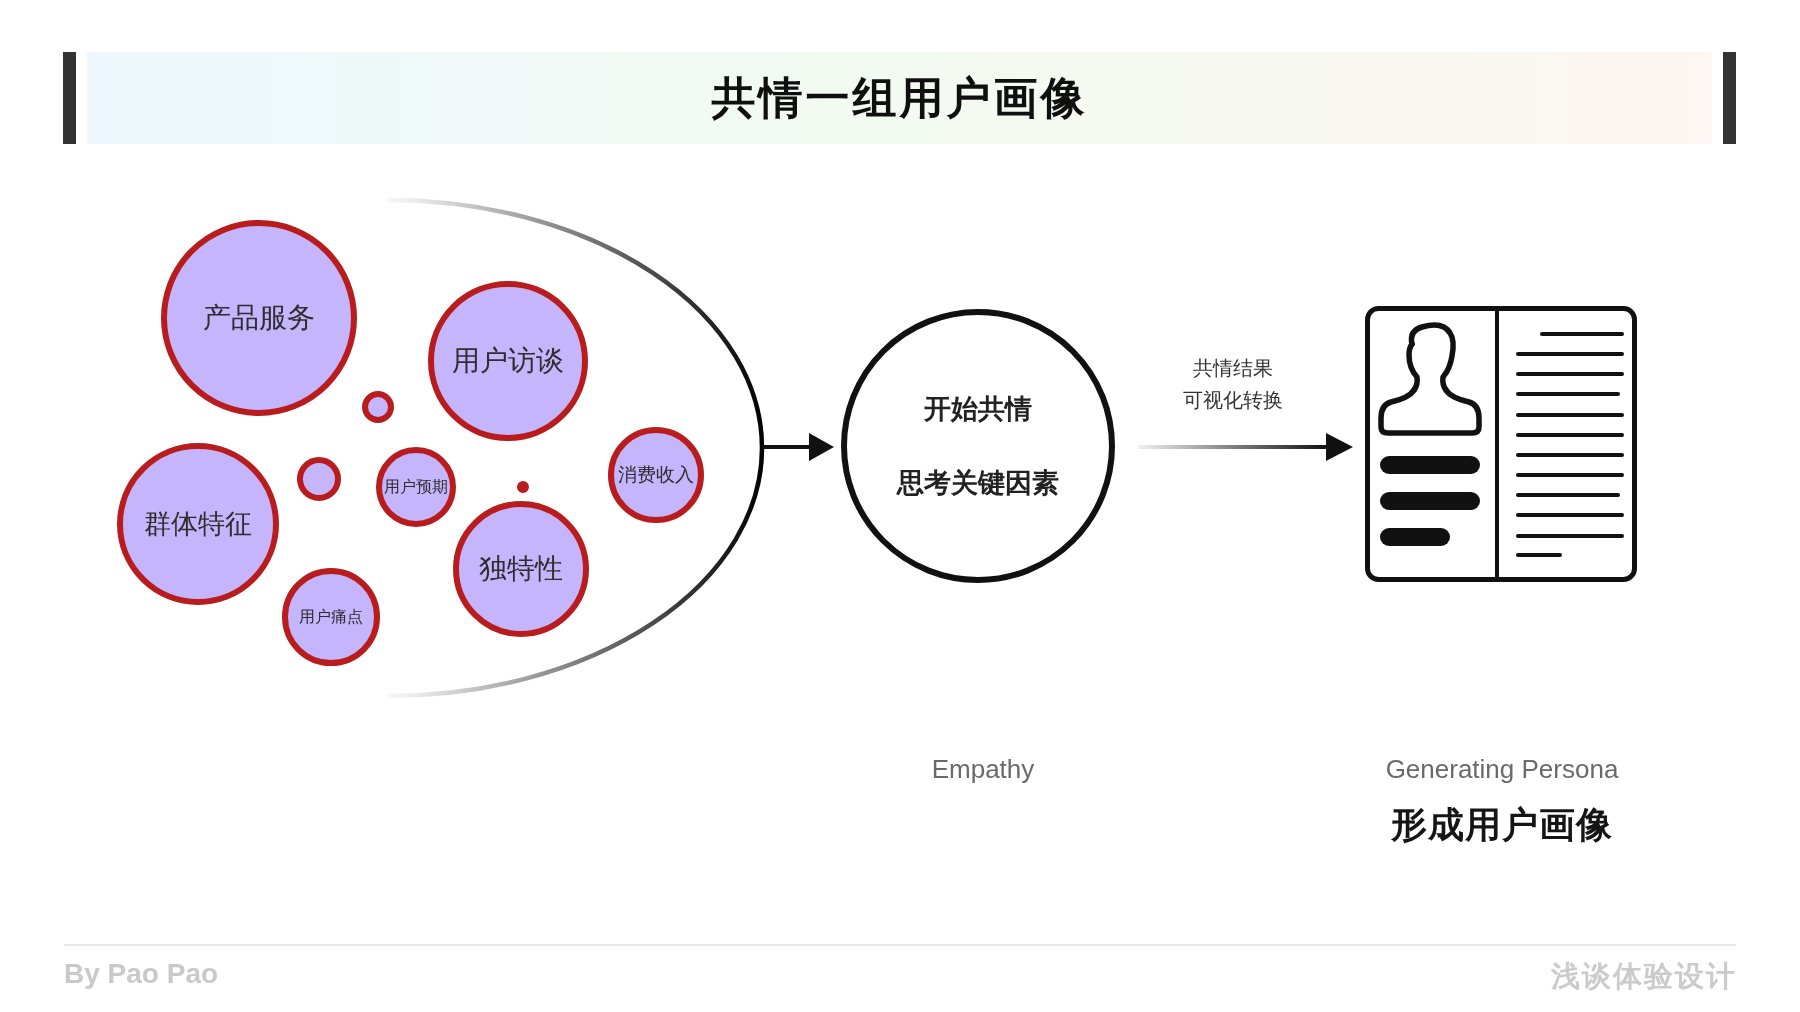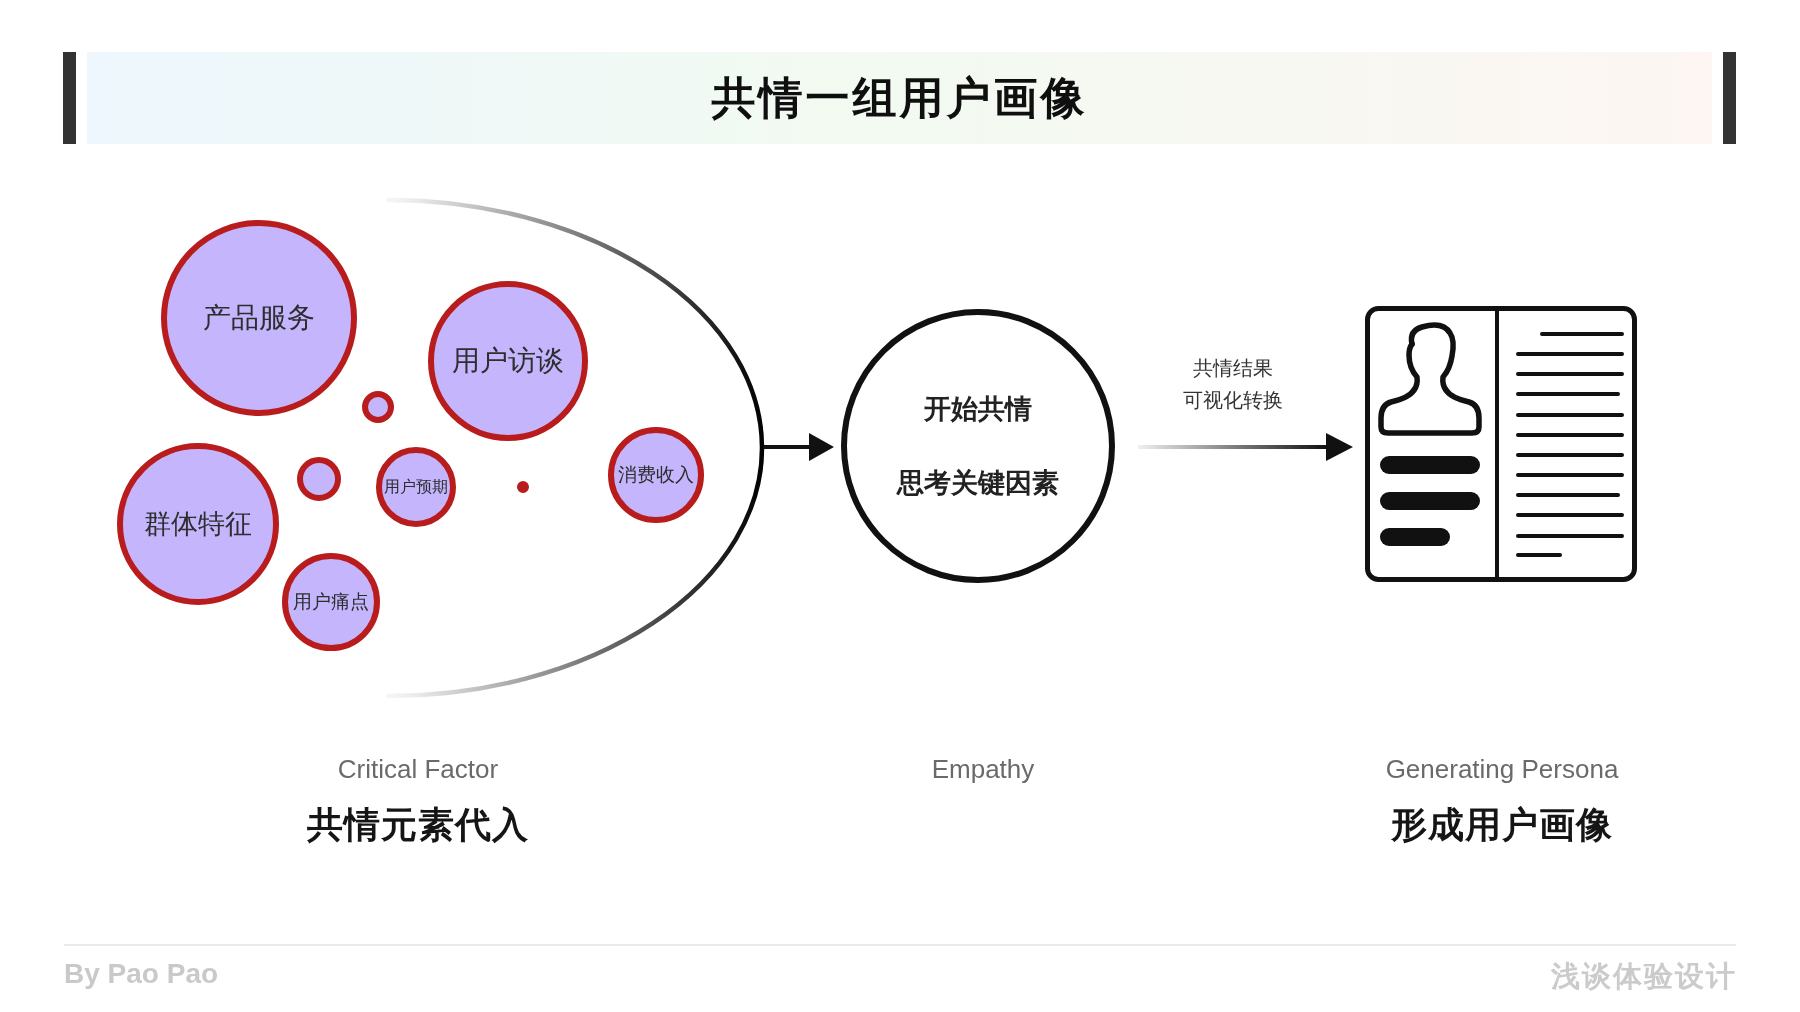--- a/index.html
+++ b/index.html
@@ -31,21 +31,21 @@
     position: absolute; background: #c4b5fd; border: 6px solid #b91c1c; border-radius: 50%;
     display: flex; align-items: center; justify-content: center;
     color: #2e2e2e; text-align: center; z-index: 2;
   }
   .b-product   { left: 161px; top: 220px; width: 196px; height: 196px; font-size: 28px; }
   .b-interview { left: 428px; top: 281px; width: 160px; height: 160px; font-size: 28px; }
   .b-income    { left: 608px; top: 427px; width:  96px; height:  96px; font-size: 19px; }
   .b-group     { left: 117px; top: 443px; width: 162px; height: 162px; font-size: 27px; }
   .b-expect    { left: 376px; top: 447px; width:  80px; height:  80px; font-size: 16px; }
   .b-unique    { left: 453px; top: 501px; width: 136px; height: 136px; font-size: 28px; }
-  .b-pain      { left: 282px; top: 553px; width:  98px; height:  98px; font-size: 19px; }
+  .b-pain      { left: 282px; top: 568px; width:  98px; height:  98px; font-size: 16px; }
   .b-empty1    { left: 362px; top: 391px; width:  32px; height:  32px; }
   .b-empty2    { left: 297px; top: 457px; width:  44px; height:  44px; }
   .b-dot       { left: 517px; top: 481px; width:  12px; height:  12px; }
 
   
   .empathy-circle {
     position: absolute; left: 841px; top: 309px; width: 274px; height: 274px;
     background: #ffffff; border: 6px solid #111111; border-radius: 50%;
     display: flex; flex-direction: column; align-items: center; justify-content: center;
     color: #222222; font-size: 27px; font-weight: 600; line-height: 42px; z-index: 2; gap: 32px;
@@ -122,20 +122,23 @@
   </div>
   <div class="bubble b-income">
     <span>消费收入</span>
   </div>
   <div class="bubble b-group">
     <span>群体特征</span>
   </div>
   <div class="bubble b-expect">
     <span>用户预期</span>
   </div>
+  <div class="bubble b-unique">
+    <span>独特性</span>
+  </div>
   <div class="bubble b-pain">
     <span>用户痛点</span>
   </div>
   <div class="bubble b-empty1"></div>
   <div class="bubble b-empty2"></div>
   <div class="bubble b-dot"></div>
 
   <div class="empathy-circle">
     <span>开始共情</span>
     <span>思考关键因素</span>
@@ -169,24 +172,20 @@
       <line x1="153" y1="129" x2="257" y2="129"></line>
       <line x1="153" y1="149" x2="257" y2="149"></line>
       <line x1="153" y1="169" x2="257" y2="169"></line>
       <line x1="153" y1="189" x2="253" y2="189"></line>
       <line x1="153" y1="209" x2="257" y2="209"></line>
       <line x1="153" y1="230" x2="257" y2="230"></line>
       <line x1="153" y1="249" x2="195" y2="249"></line>
     </g>
   </svg>
 
-  <div class="stage stage-1">
-    <div class="stage-en">Critical Factor</div>
-    <div class="stage-cn">共情元素代入</div>
-  </div>
   <div class="stage stage-2">
     <div class="stage-en">Empathy</div>
   </div>
   <div class="stage stage-3">
     <div class="stage-en">Generating Persona</div>
     <div class="stage-cn">形成用户画像</div>
   </div>
 
   <div class="footer-divider"></div>
   <div class="footer-author">By Pao Pao</div>

